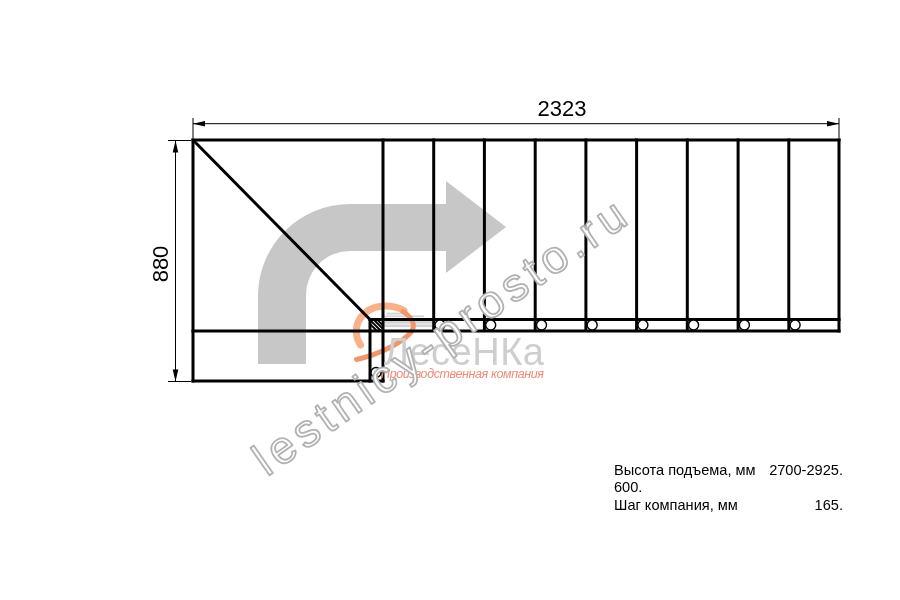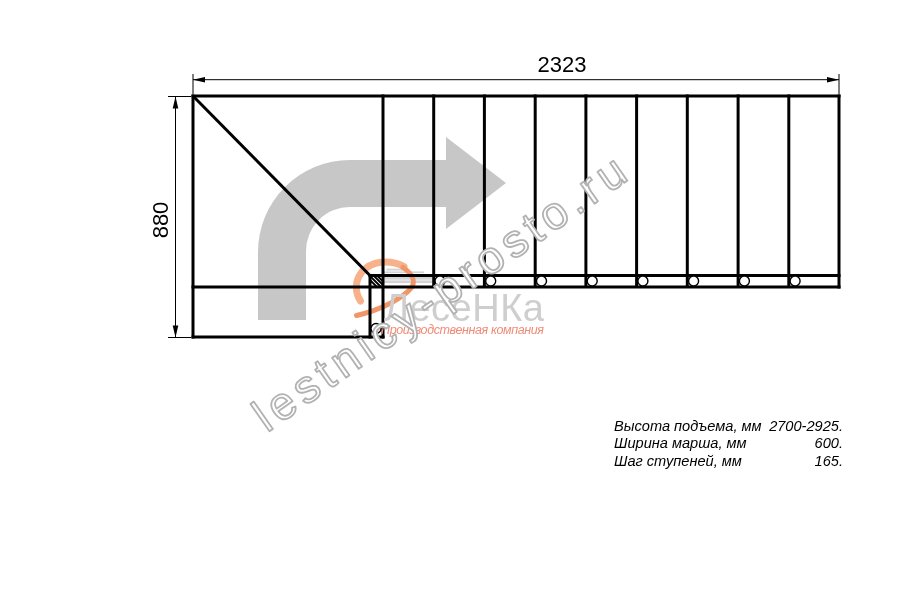--- a/index.html
+++ b/index.html
@@ -1,18 +1,18 @@
 <!DOCTYPE html>
 <html><head>
 <meta charset="utf-8">
 <style>
 html,body{margin:0;padding:0;background:#fff;}
-#c{position:relative;width:900px;height:512px;overflow:hidden;font-family:"Liberation Sans",sans-serif;}
+#c{position:relative;width:900px;height:512px;overflow:hidden;font-family:"Liberation Sans",sans-serif;margin-top:44px;}
 #c svg{position:absolute;left:0;top:0;}
-.tbl{position:absolute;left:614px;top:418px;width:229px;font-style:italic;font-size:14.6px;line-height:17.45px;color:#000;}
+.tbl{position:absolute;left:614px;top:418px;width:229px;font-size:14.6px;line-height:17.45px;color:#000;}
 .tbl .r{display:flex;justify-content:space-between;}
 </style>
 </head>
 <body>
 <div id="c">
 <svg width="900" height="600" viewBox="0 0 900 600">
 
 <path d="M 258 320 L 258 252 A 92 92 0 0 1 350 160 L 446 160 L 446 137 L 506 183 L 446 229 L 446 207 L 350 207 A 44 44 0 0 0 306 251 L 306 320 Z" fill="#c7c7c7"></path>
 
 <rect x="386.5" y="268.6" width="18" height="2" fill="#d4d4d4"></rect>
@@ -118,25 +118,24 @@
 </svg>
 
 <div class="tbl">
 
 <div class="r">
         <span>Высота подъема, мм</span>
         <span>2700-2925.</span>
       </div>
 
 <div class="r">
-        <span>Ширина марша, мм</span>
         <span>600.</span>
       </div>
 
 <div class="r">
-        <span>Шаг ступеней, мм</span>
+        <span>Шаг компания, мм</span>
         <span>165.</span>
       </div>
 
 
 
 </div>
 </div>
 
 </body></html>

